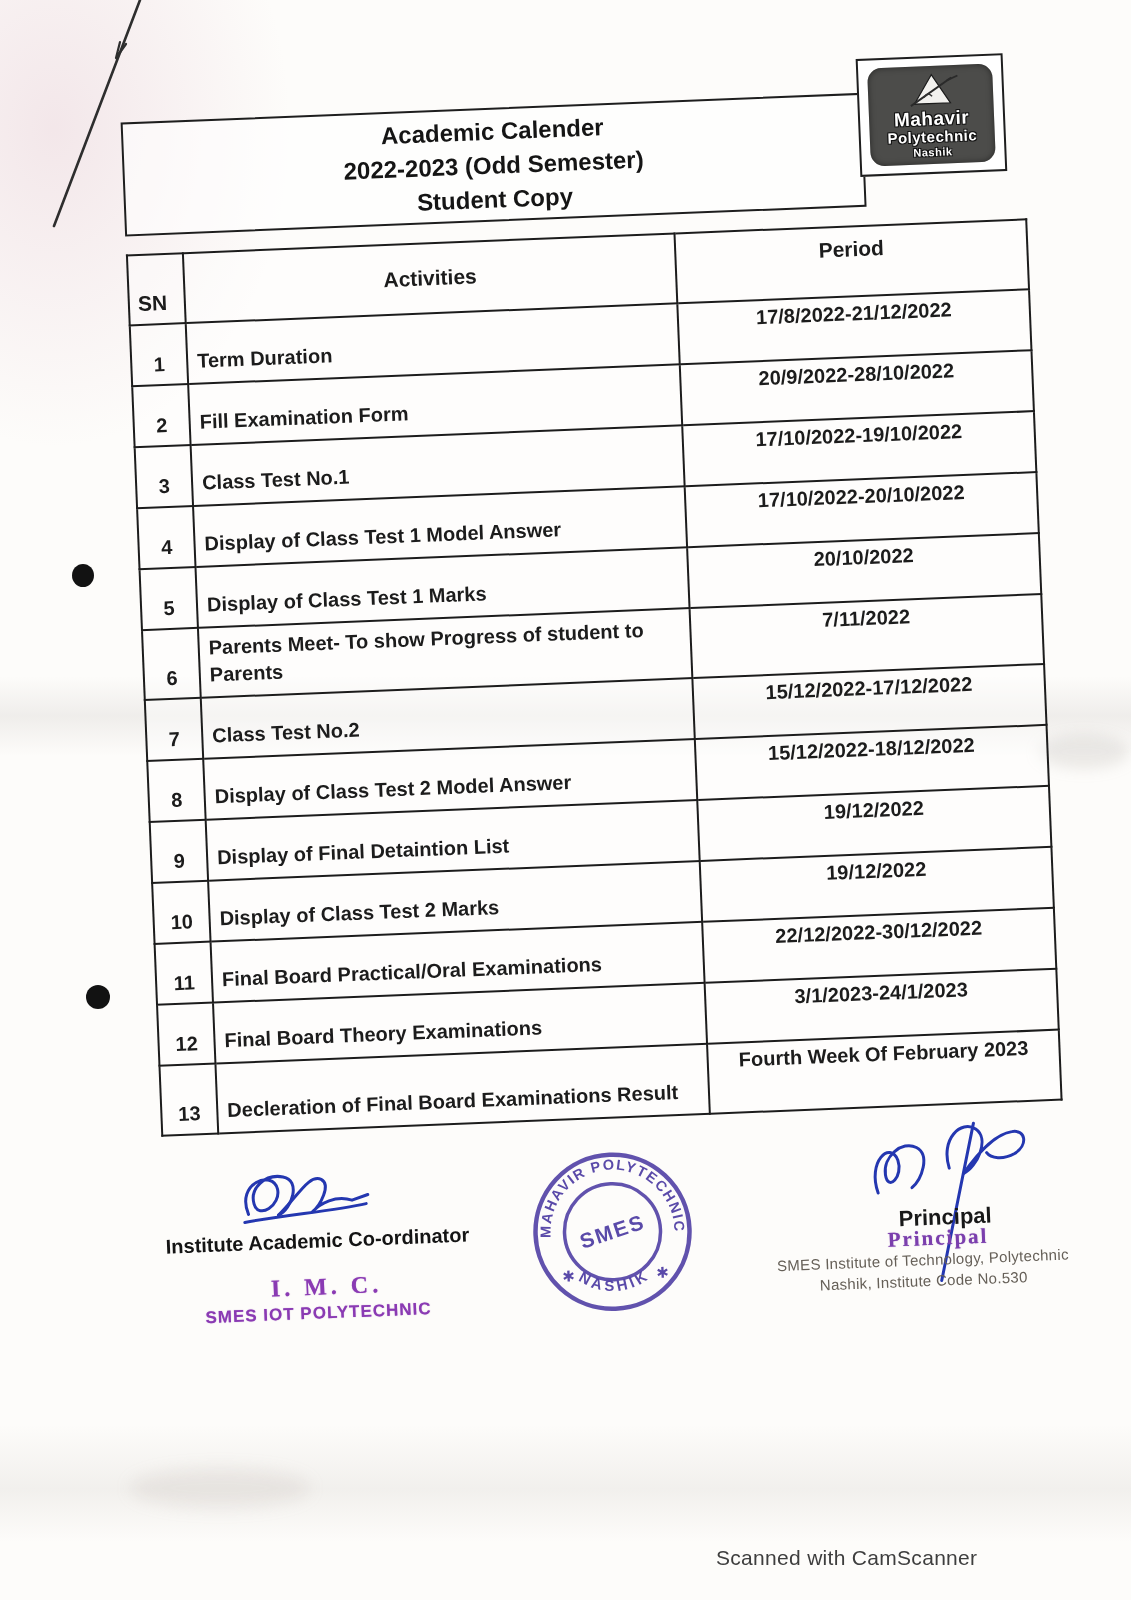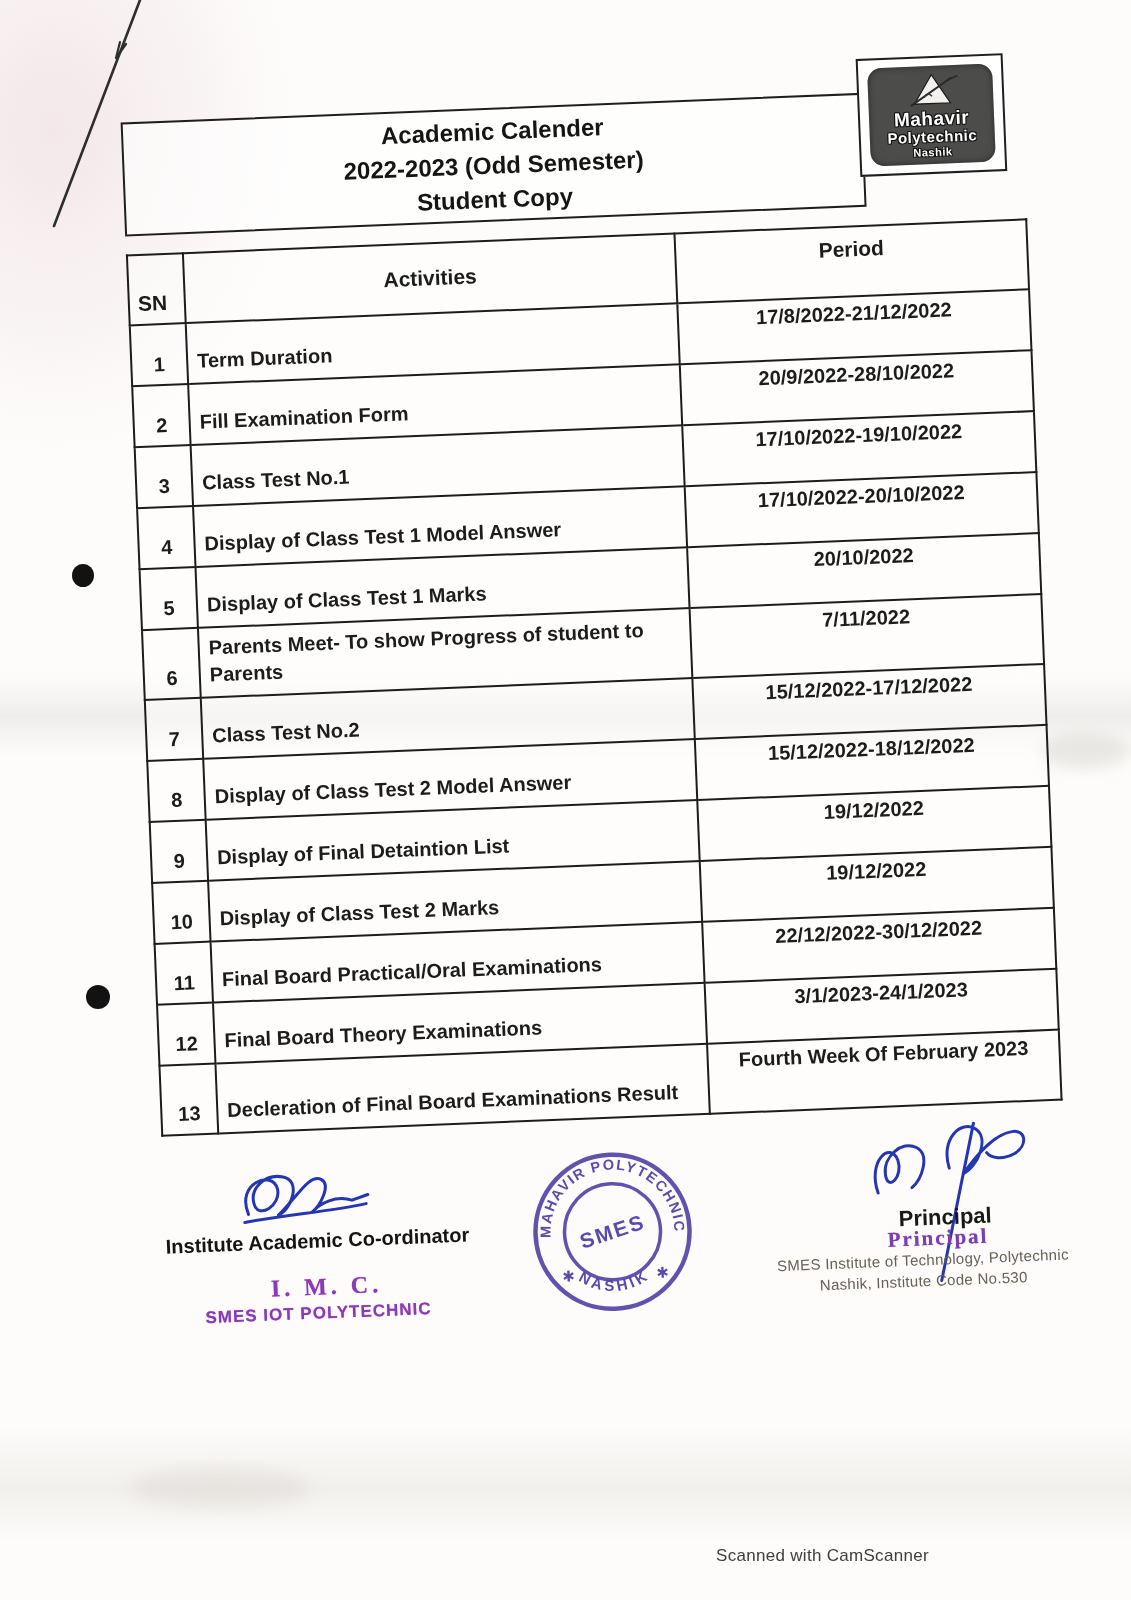--- a/index.html
+++ b/index.html
@@ -79,21 +79,21 @@
   .principal-black{position:absolute;left:700px;top:1122px;width:160px;text-align:center;
     font-weight:bold;font-size:22px;color:#181818;}
   .principal-stamp{position:absolute;left:684px;top:1143px;width:176px;text-align:center;
     font-family:"Liberation Serif","DejaVu Serif",serif;font-weight:bold;font-size:21px;
     letter-spacing:2px;color:#7b3fad;text-shadow:0 0 1px rgba(123,63,173,0.7);}
   .org-1{position:absolute;left:596px;top:1168px;width:320px;text-align:center;
     font-size:15px;color:#666058;letter-spacing:0.3px;}
   .org-2{position:absolute;left:626px;top:1189px;width:260px;text-align:center;
     font-size:15px;color:#666058;letter-spacing:0.3px;}
 
-  .cam-caption{position:absolute;left:716px;top:1546px;font-size:17px;color:#3e3e3e;
+  .cam-caption{position:absolute;left:716px;top:1546px;font-size:21px;color:#3e3e3e;
     letter-spacing:0.3px;}
 </style>
 </head>
 <body>
 
 <div class="paper">
   <div class="pink-corner"></div>
   <div class="mid-shadow"></div>
   <div class="right-smudge"></div>
   <div class="bottom-band"></div>

